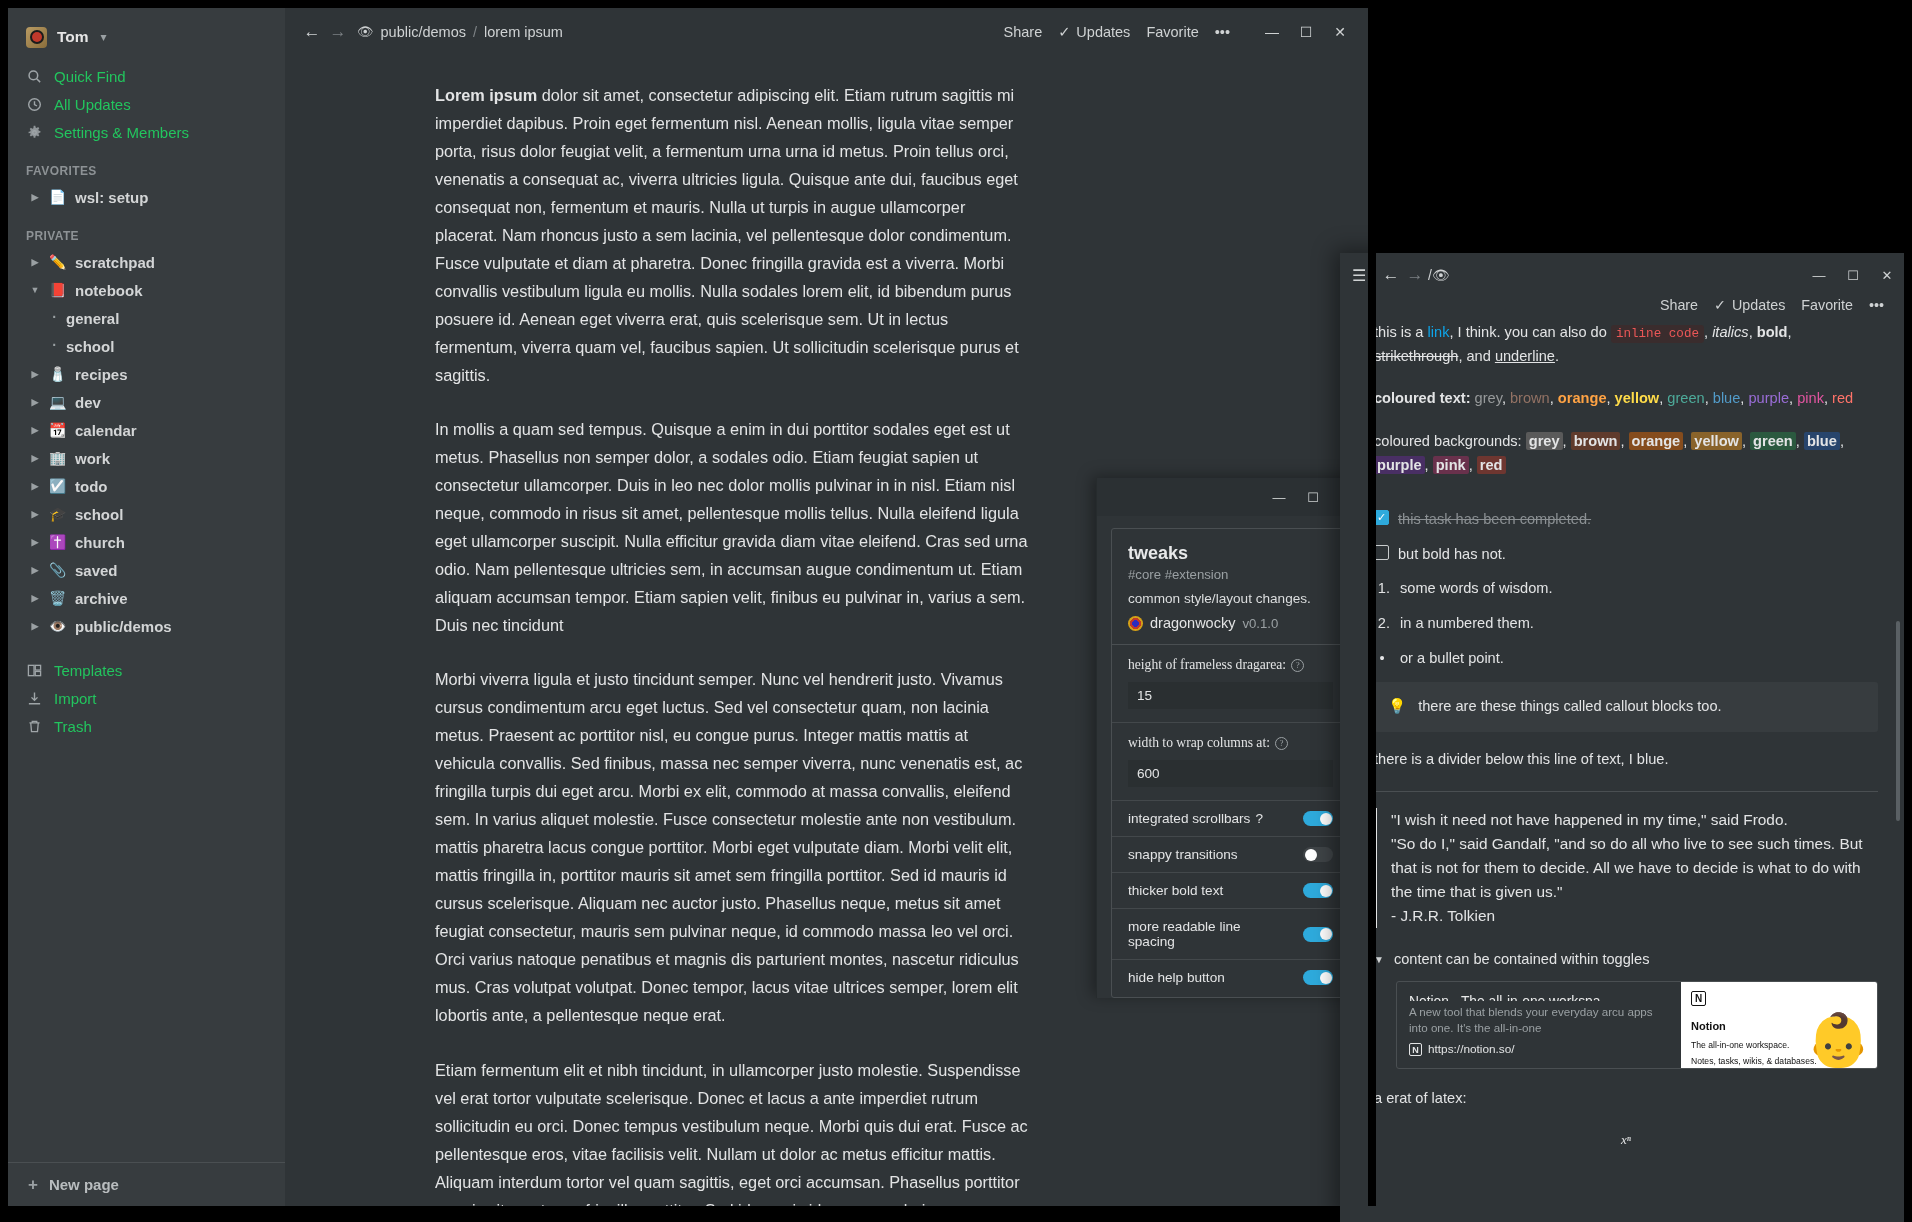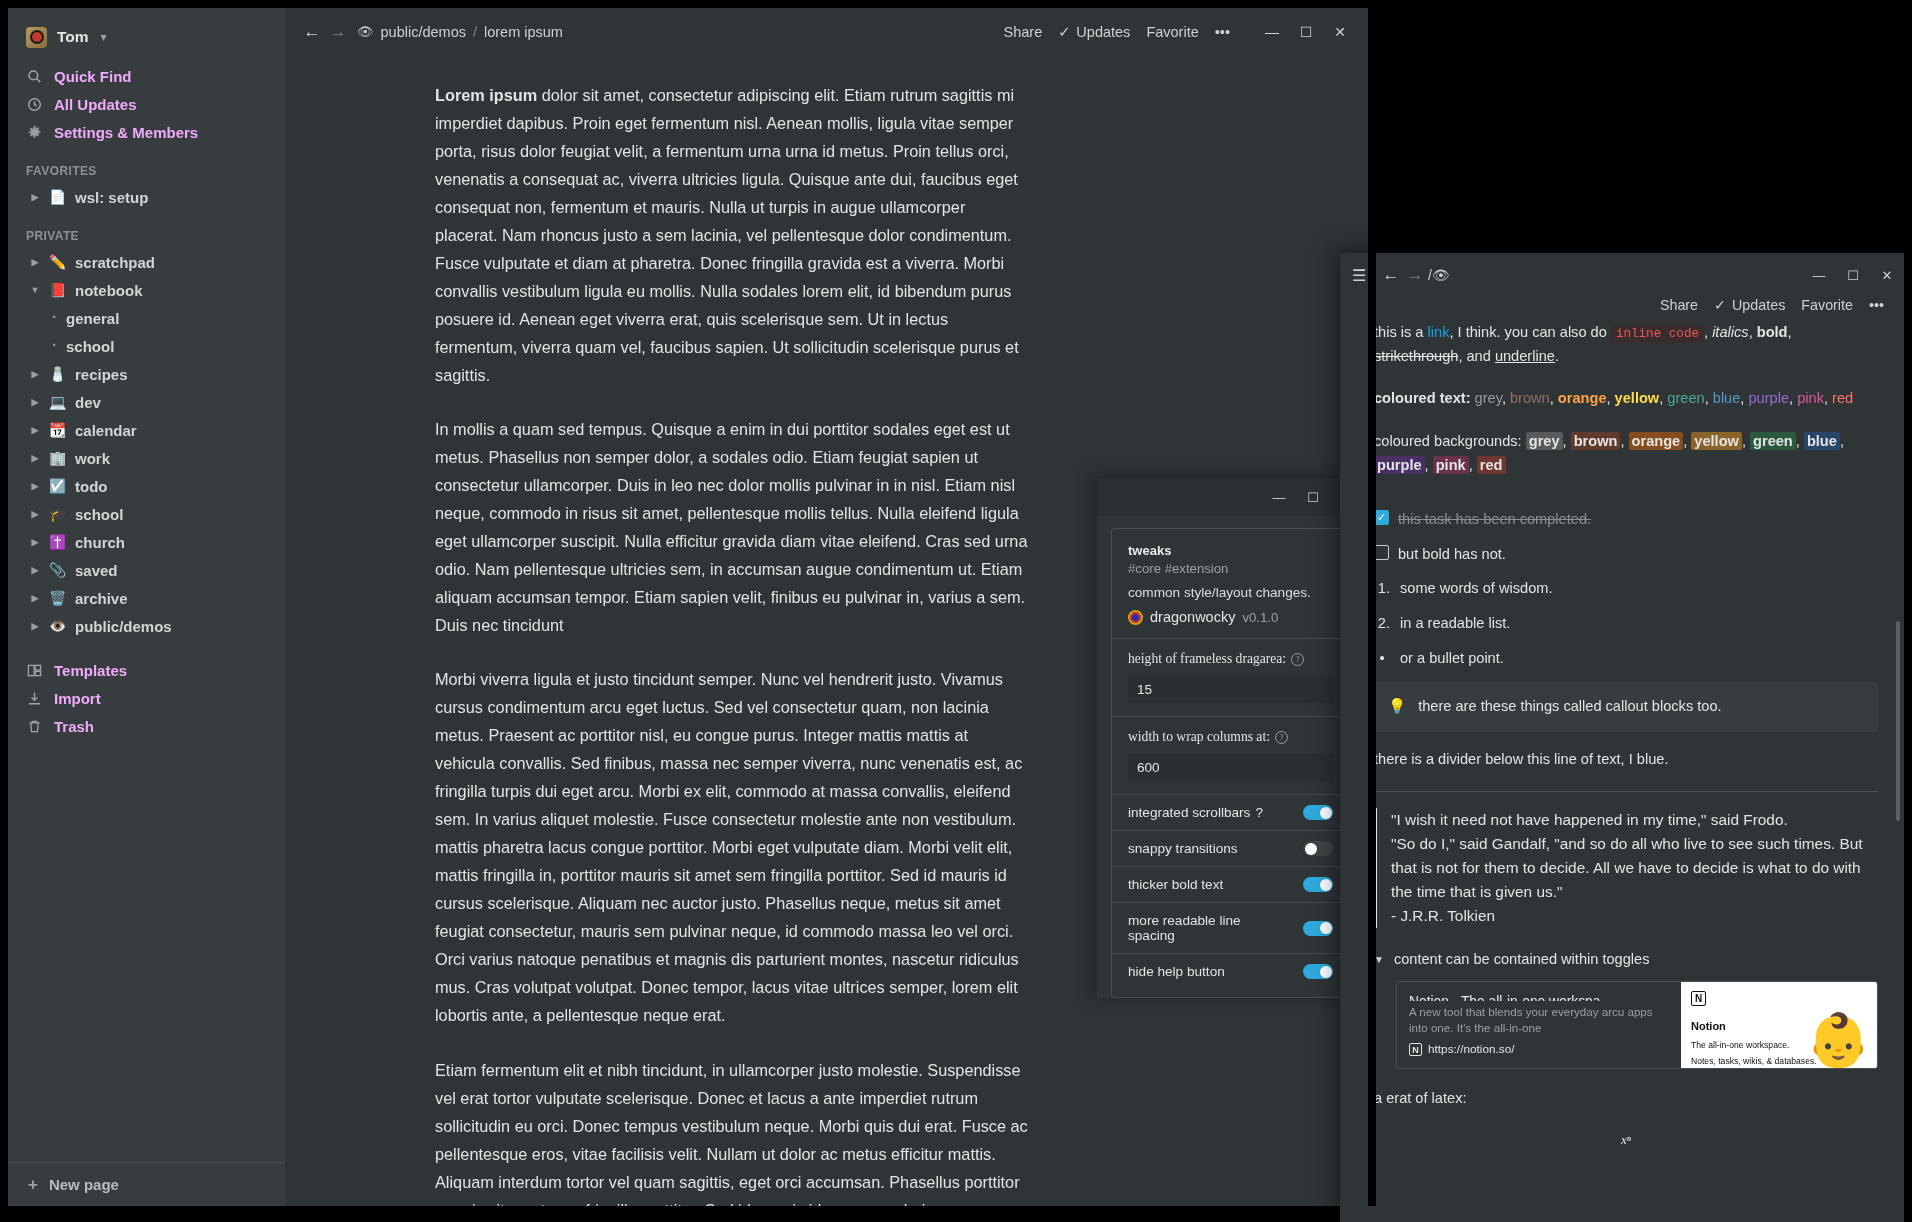--- a/index.html
+++ b/index.html
@@ -34,22 +34,22 @@
     background: linear-gradient(135deg, #b89b63 0%, #8a6d3b 100%);
     display: flex; align-items: center; justify-content: center;
     font-size: 12px; overflow: hidden;
   }
   .sb-user .avatar .inner { width:10px; height:10px; border-radius:50%; background:#c0392b; box-shadow: 0 0 0 2px #1b1b1b; }
   .sb-user .uname { font-weight: bold; color: #e6e6e6; font-size: 15.5px; }
   .sb-user .chev { color: #9aa0a3; font-size: 12px; margin-left: 2px; }
 
   .sb-row {
     display: flex; align-items: center; gap: 11px;
-    padding: 3px 14px 3px 18px; height: 28px; cursor: pointer; color: #f0abfc;
-    font-weight: bold; font-size: 15px;
+    padding: 3px 14px 3px 18px; height: 28px; cursor: pointer; color: #22c55e;
+    font-weight: normal; font-size: 15px;
   }
   .sb-row .ic { width: 17px; height: 17px; flex: 0 0 17px; display:flex; align-items:center; justify-content:center; color:#9fa5a8; }
   .sb-sec {
     padding: 18px 14px 5px 18px; font-size: 12px; letter-spacing: .4px;
     color: #8d9295; font-weight: bold;
   }
   .sb-item {
     display: flex; align-items: center; gap: 7px;
     padding: 3px 14px 3px 20px; height: 28px; cursor: pointer;
     color: #d3d5d6; font-weight: bold; font-size: 15px;
@@ -98,21 +98,21 @@
     box-shadow: -4px -2px 14px rgba(0,0,0,.35);
     display:flex; flex-direction:column; overflow:hidden;
   }
   .tweaks-title { height: 38px; background: #2b3033; display:flex; justify-content:flex-end; align-items:center; flex:0 0 38px;}
   .tweaks-title span { width: 34px; height: 30px; display:flex; align-items:center; justify-content:center; color:#cfd2d3; cursor:pointer; font-size:13px;}
   .tweaks-card {
     margin: 12px 14px 0 14px; border: 1px solid #4a4f52; border-radius: 3px;
     background: #2f3437; flex: 1 1 auto; overflow: hidden; position:relative;
   }
   .tw-head { padding: 14px 16px 13px 16px; border-bottom: 1px solid #4a4f52; }
-  .tw-name { font-size: 13px; font-weight: bold; color:#e8e9ea; }
+  .tw-name { font-size: 18px; font-weight: bold; color:#e8e9ea; }
   .tw-tags { font-size: 13.2px; color:#9aa0a3; margin-top: 3px; }
   .tw-desc { font-size: 13.6px; color:#dcdedf; margin-top: 9px; }
   .tw-author { display:flex; align-items:center; gap:7px; margin-top: 9px; font-size: 14.5px; color:#e3e4e5; }
   .tw-author .ava {
     width: 15px; height: 15px; border-radius:50%; flex:0 0 15px;
     background: radial-gradient(circle at 50% 50%, #2b2bbf 0 32%, #c0392b 32% 52%, #d4a017 52% 100%);
   }
   .tw-author .ver { color:#9aa0a3; font-size: 13.2px; }
   .tw-opt { padding: 12px 16px 13px 16px; border-bottom: 1px solid #43484b; }
   .tw-opt .lbl { font-size: 13.6px; color:#e3e4e5; display:flex; align-items:center; gap:5px;font-family:Liberation Serif, serif; }
@@ -553,21 +553,21 @@
         <span>but bold has not.</span>
       </div>
 
       <ul class="numlist">
         <li>
             <span class="n">1.</span>
             <span>some words of wisdom.</span>
           </li>
         <li>
             <span class="n">2.</span>
-            <span>in a readable list.</span>
+            <span>in a numbered them.</span>
           </li>
       </ul>
       <ul class="bullist">
         <li>
             <span class="b">•</span>
             <span>or a bullet point.</span>
           </li>
       </ul>
 
       <div class="callout">

